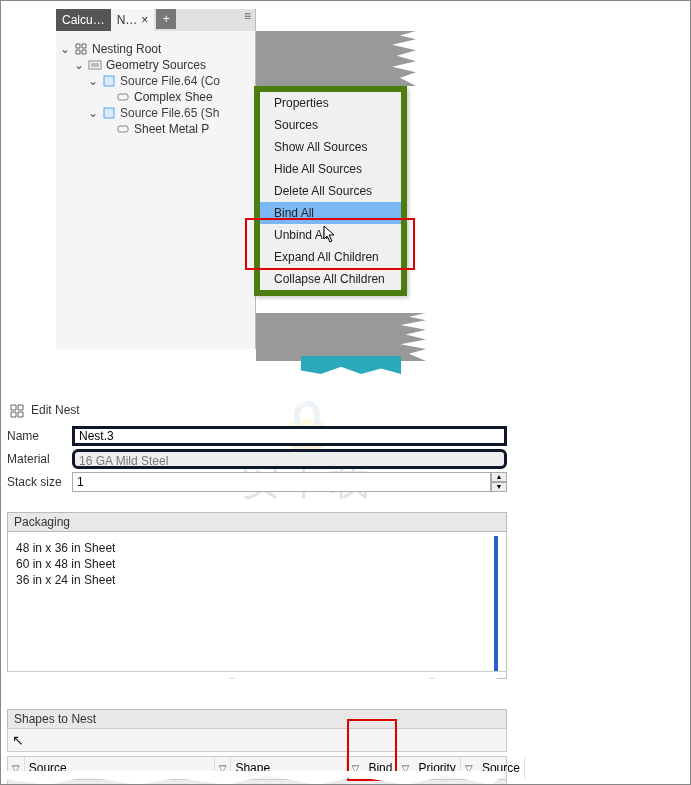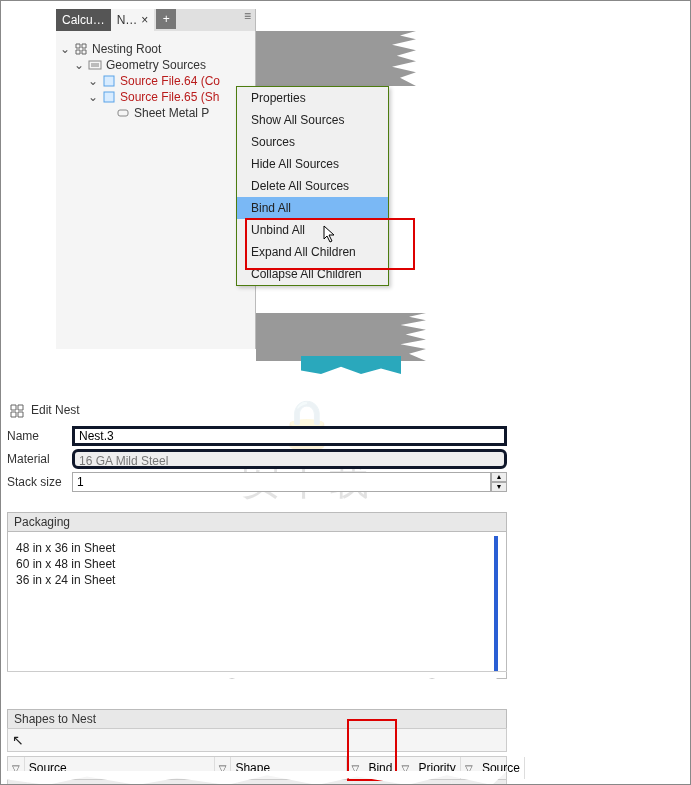--- a/index.html
+++ b/index.html
@@ -14,30 +14,30 @@
   .tab.active { background: #f5f5f5; color: #333; }
   .tab-close { cursor: pointer; }
   .tab-plus { background: #777; color: #fff; width: 20px; height: 20px; display:flex; align-items:center; justify-content:center; margin-left:2px; }
   .hamburger { margin-left: auto; margin-right: 4px; color:#666; }
   
   .tree { padding: 10px 4px 4px 4px; background:#f5f5f5; height: calc(100% - 22px); color:#333;}
   .tree-row { display:flex; align-items:center; gap:4px; padding:1px 0; white-space: nowrap; }
   .indent1 { padding-left: 14px;} .indent2 { padding-left: 28px;} .indent3{padding-left:42px;}
   .chevron { width:10px; text-align:center; color:#555; }
   .tree-icon { width:14px; height:14px; display:inline-flex; align-items:center; justify-content:center;}
-  .file-label { color:#b91c1c; }
+  .file-label { color:#404040; }
   
   
   .torn-gray { position:absolute; background:#999; clip-path: polygon(0 0, 100% 0, 90% 8%, 100% 15%, 85% 25%, 100% 35%, 88% 45%, 100% 55%, 85% 65%, 100% 75%, 90% 85%, 100% 100%, 0 100%); }
   .torn1 { left:255px; top:30px; width:160px; height:55px; }
   .torn2 { left:255px; top:312px; width:170px; height:48px; }
   .torn3 { position:absolute; left:300px; top:355px; width:100px; height:18px; background:#2aa8bc; clip-path: polygon(0 0,100% 0,100% 100%,80% 70%,60% 100%,40% 60%,20% 100%,0 80%);}
   
   
-  .context-menu { position:absolute; left:235px; top:85px; width:153px; background:#f0f0f0; border:1px solid #4d7c0f; box-shadow:2px 2px 4px rgba(0,0,0,.2); z-index:5;}
+  .context-menu { position:absolute; left:253px; top:85px; width:153px; background:#f0f0f0; border:6px solid #4d7c0f; box-shadow:2px 2px 4px rgba(0,0,0,.2); z-index:5;}
   .menu-item { padding:4px 14px; color:#222; }
   .menu-item.hover { background:#7ab8f5; }
   .highlight-box1 { position:absolute; left:244px; top:217px; width:170px; height:52px; border:2px solid #d00; z-index:6; pointer-events:none;}
   .cursor-arrow { position:absolute; left:322px; top:224px; z-index:7; pointer-events:none;}
   
   
   .watermark { position:absolute; left:240px; top:395px; opacity:.15; color:#444; pointer-events:none;}
   .watermark .big { font-size:40px; letter-spacing:4px;}
   .watermark .small {font-size:16px; letter-spacing:2px; text-align:center;}
   .lock-icon { font-size:48px; display:block; text-align:center;}
@@ -120,45 +120,54 @@
     </div>
     <div class="tree-row indent2">
       <span class="chevron">⌄</span>
       <span class="tree-icon">
         <svg width="14" height="14" viewBox="0 0 14 14">
             <rect x="2" y="2" width="10" height="10" fill="#d8ecff" stroke="#5aa3e8"></rect>
           </svg>
       </span>
       <span class="file-label">Source File.64 (Co</span>
     </div>
-    <div class="tree-row indent2">
-      <span class="chevron">⌄</span>
-      <span class="tree-icon">
-        <svg width="14" height="14" viewBox="0 0 14 14">
-            <rect x="2" y="2" width="10" height="10" fill="#d8ecff" stroke="#5aa3e8"></rect>
-          </svg>
-      </span>
-      <span class="file-label">Source File.65 (Sh</span>
-    </div>
     <div class="tree-row indent3">
       <span class="chevron"></span>
       <span class="tree-icon">
         <svg width="14" height="14" viewBox="0 0 14 14">
             <rect x="2" y="4" width="10" height="6" rx="2" fill="none" stroke="#888"></rect>
           </svg>
       </span>
+      <span>Complex Shee</span>
+    </div>
+    <div class="tree-row indent2">
+      <span class="chevron">⌄</span>
+      <span class="tree-icon">
+        <svg width="14" height="14" viewBox="0 0 14 14">
+            <rect x="2" y="2" width="10" height="10" fill="#d8ecff" stroke="#5aa3e8"></rect>
+          </svg>
+      </span>
+      <span class="file-label">Source File.65 (Sh</span>
+    </div>
+    <div class="tree-row indent3">
+      <span class="chevron"></span>
+      <span class="tree-icon">
+        <svg width="14" height="14" viewBox="0 0 14 14">
+            <rect x="2" y="4" width="10" height="6" rx="2" fill="none" stroke="#888"></rect>
+          </svg>
+      </span>
       <span>Sheet Metal P</span>
     </div>
   </div>
 </div>
 
 <div class="context-menu">
   <div class="menu-item">Properties</div>
+  <div class="menu-item">Sources</div>
   <div class="menu-item">Show All Sources</div>
-  <div class="menu-item">Sources</div>
   <div class="menu-item">Hide All Sources</div>
   <div class="menu-item">Delete All Sources</div>
   <div class="menu-item hover">Bind All</div>
   <div class="menu-item">Unbind All</div>
   <div class="menu-item">Expand All Children</div>
   <div class="menu-item">Collapse All Children</div>
 </div>
 <div class="highlight-box1"></div>
 <svg class="cursor-arrow" width="16" height="20">
   <path d="M1 1 L1 14 L4 11 L7 17 L9 16 L6 10 L11 10 Z" fill="#fff" stroke="#000"></path>

